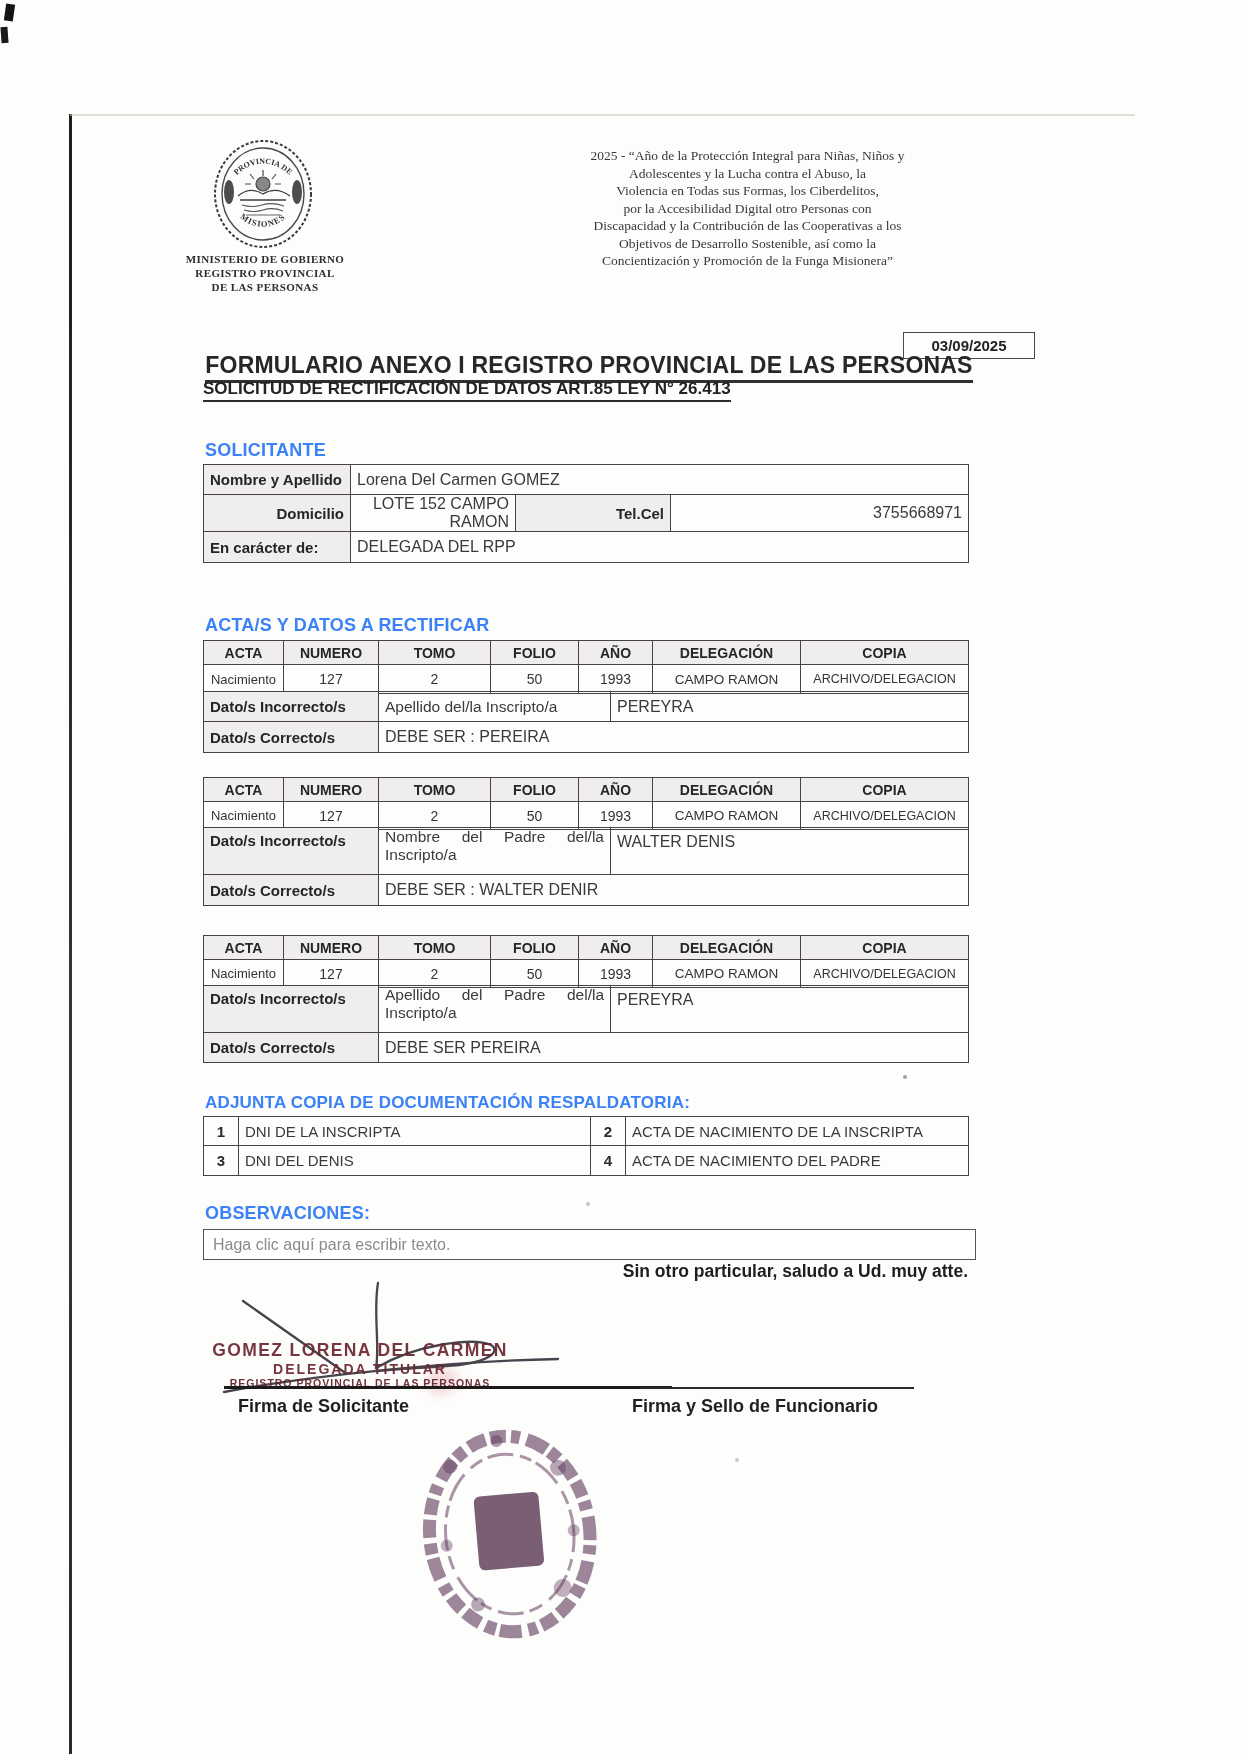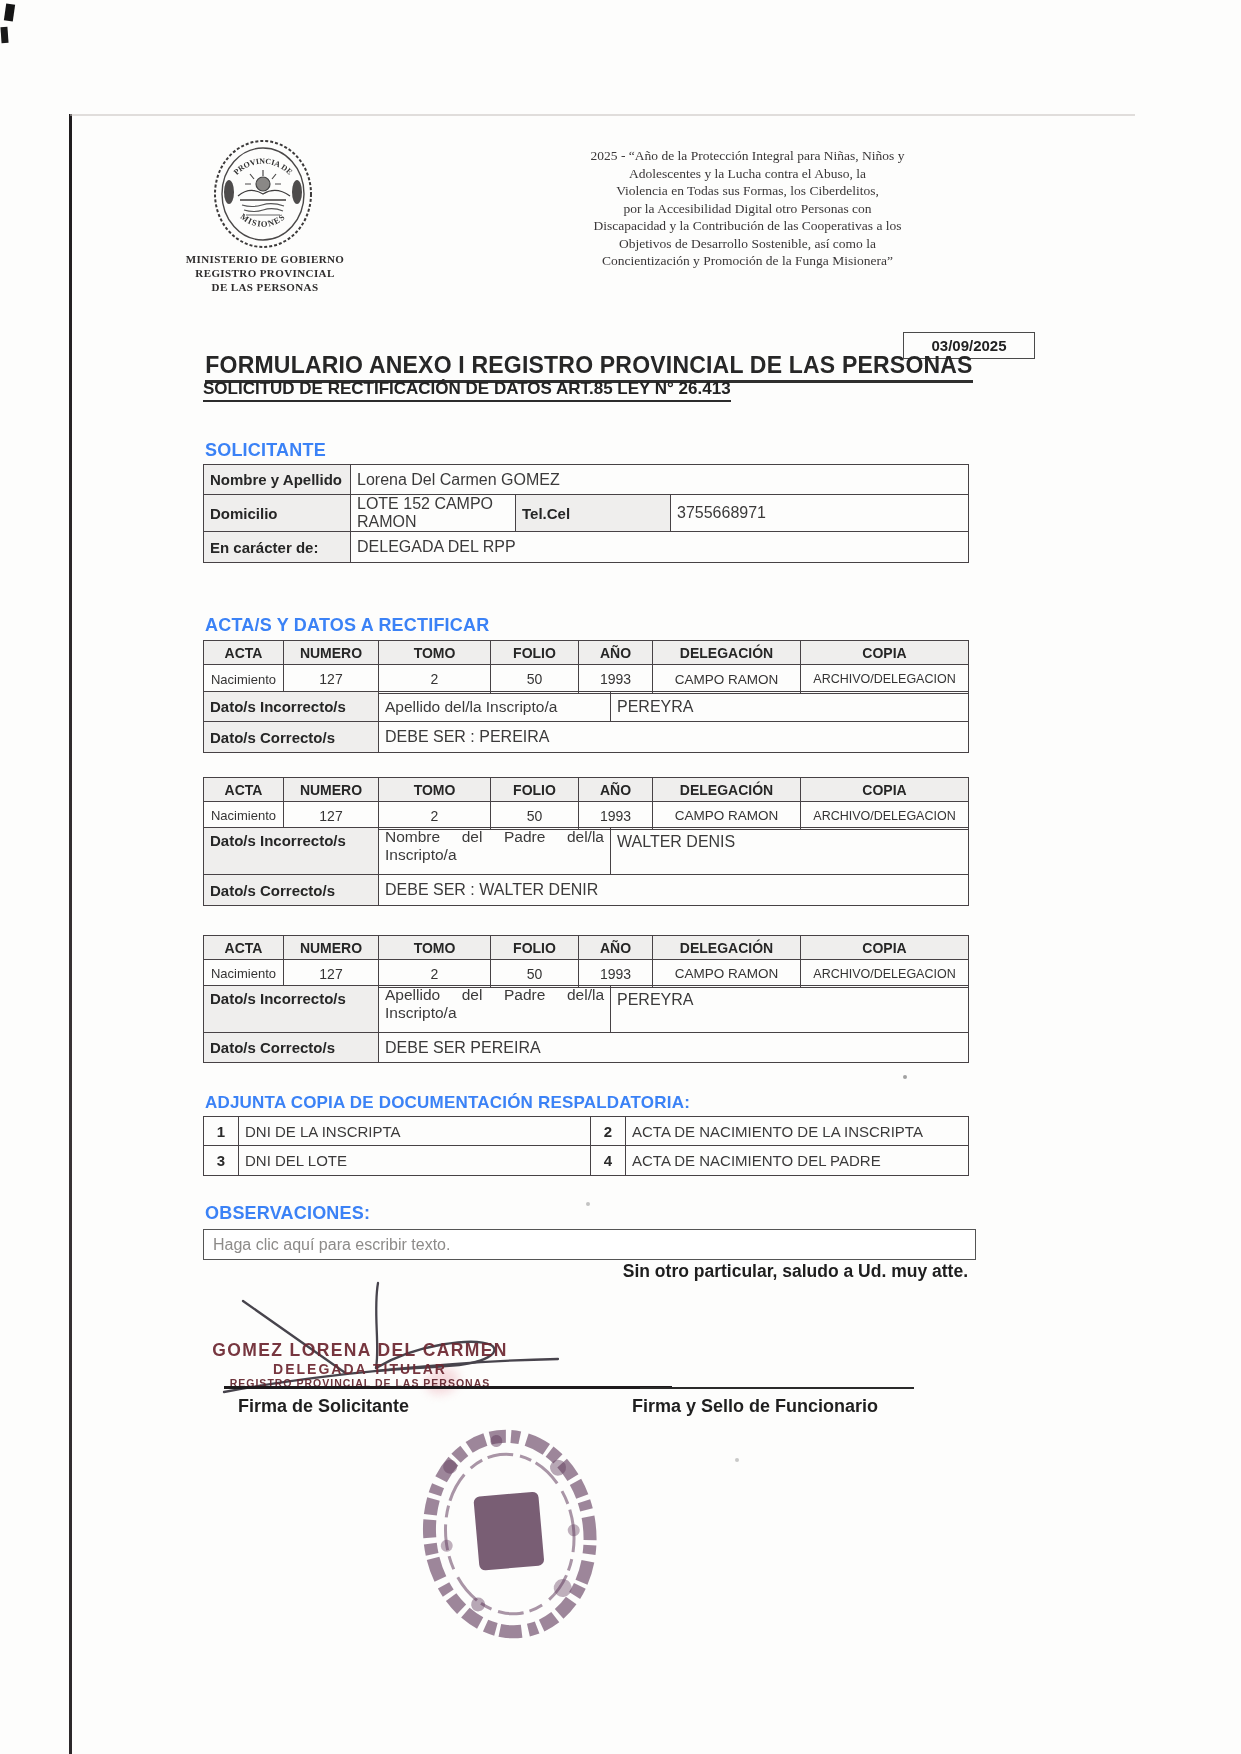--- a/index.html
+++ b/index.html
@@ -138,21 +138,21 @@
       <col style="width:147px">
       <col style="width:165px">
       <col style="width:155px">
       <col style="width:298px">
     </colgroup>
   <tbody>
       <tr style="height:30px;">
     <td class="lbl">Nombre y Apellido</td>
     <td class="val" colspan="3">Lorena Del Carmen GOMEZ</td>
   </tr>
-  <tr style="height:30px;">
+  <tr style="height:30px;text-align:right;">
     <td class="lbl">Domicilio</td>
     <td class="val">LOTE 152 CAMPO RAMON</td>
     <td class="lbl" style="width:120px">Tel.Cel</td>
     <td class="val">3755668971</td>
   </tr>
   <tr style="height:31px;margin-left:36px;">
     <td class="lbl">En carácter de:</td>
     <td class="val" colspan="3">DELEGADA DEL RPP</td>
   </tr>
 </tbody>
@@ -320,21 +320,21 @@
     </colgroup>
   <tbody>
       <tr style="height:29px;">
     <td class="ctr" style="font-weight:bold;font-size:15px;">1</td>
     <td class="val" style="font-size:15px;">DNI DE LA INSCRIPTA</td>
     <td class="ctr" style="font-weight:bold;font-size:15px;">2</td>
     <td class="val" style="font-size:15px;">ACTA DE NACIMIENTO DE LA INSCRIPTA</td>
   </tr>
   <tr style="height:30px;">
     <td class="ctr" style="font-weight:bold;font-size:15px;">3</td>
-    <td class="val" style="font-size:15px;">DNI DEL LOTE</td>
+    <td class="val" style="font-size:15px;">DNI DEL DENIS</td>
     <td class="ctr" style="font-weight:bold;font-size:15px;">4</td>
     <td class="val" style="font-size:15px;">ACTA DE NACIMIENTO DEL PADRE</td>
   </tr>
 </tbody>
   </table>
 
 <div class="abs sec-h" style="left:205px;top:1203px;">OBSERVACIONES:</div>
 <div class="abs obs-box">Haga clic aquí para escribir texto.</div>
 
 <div class="abs salute">Sin otro particular, saludo a Ud. muy atte.</div>

